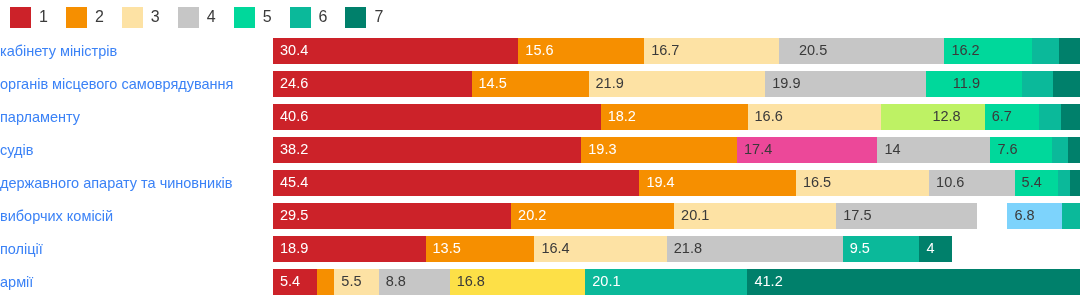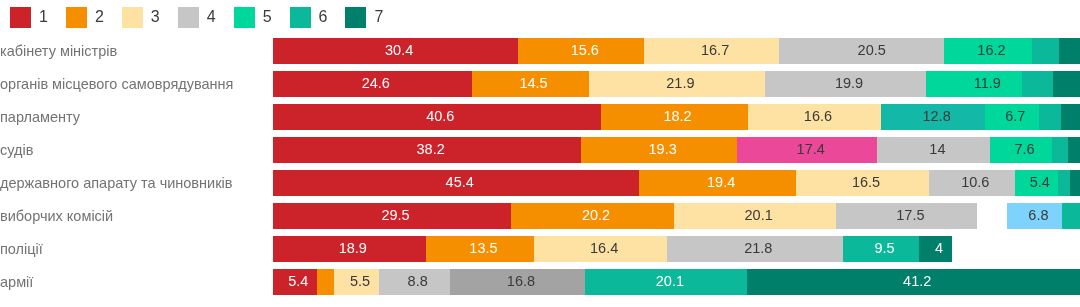--- a/index.html
+++ b/index.html
@@ -55,41 +55,40 @@
     align-items: center;
     height: 33px;
     margin-bottom: 0px;
   }
   .row-label {
     width: 273px;
     box-sizing: border-box;
     padding-right: 9px;
     text-align: left;
     font-size: 14.5px;
-    color: #737373;
+    color: #3b82f6;
     white-space: nowrap;
     overflow: hidden;
     flex: 0 0 273px;
   }
   .row-bar {
     position: relative;
     height: 26px;
     flex: 1 1 auto;
     display: flex;
     align-items: stretch;
     overflow: hidden;
   }
   .seg {
     display: flex;
     align-items: center;
     height: 100%;
     box-sizing: border-box;
     overflow: hidden;
     min-width: 0;
-    justify-content: center;
   }
   .seg-value {
     font-size: 14.5px;
     padding-left: 7px;
     white-space: nowrap;
     line-height: 1;
   }
   .seg-value.dark { color: #3a3a3a; }
   .seg-value.light { color: #ffffff; }
 </style>
@@ -179,21 +178,21 @@
         <div class="row-bar">
           <div class="seg" style="background: rgb(204, 34, 41); flex: 0 0 40.6%;">
             <span class="seg-value light">40.6</span>
           </div>
           <div class="seg" style="background: rgb(246, 143, 0); flex: 0 0 18.2%;">
             <span class="seg-value light">18.2</span>
           </div>
           <div class="seg" style="background: rgb(253, 226, 164); flex: 0 0 16.6%;">
             <span class="seg-value dark">16.6</span>
           </div>
-          <div class="seg" style="background: #14b8a6; flex: 0 0 12.8%;">
+          <div class="seg" style="background: #bef264; flex: 0 0 12.8%; padding-left: 44px;">
             <span class="seg-value dark">12.8</span>
           </div>
           <div class="seg" style="background: rgb(0, 216, 155); flex: 0 0 6.7%;">
             <span class="seg-value dark">6.7</span>
           </div>
           <div class="seg" style="background: rgb(11, 185, 154); flex: 0 0 2.8%;"></div>
           <div class="seg" style="background: rgb(0, 128, 107); flex: 0 0 2.3%;"></div>
         </div>
       </div>
       <div class="row">
@@ -291,21 +290,21 @@
           <div class="seg" style="background: rgb(204, 34, 41); flex: 0 0 5.4%;">
             <span class="seg-value light">5.4</span>
           </div>
           <div class="seg" style="background: rgb(246, 143, 0); flex: 0 0 2.2%;"></div>
           <div class="seg" style="background: rgb(253, 226, 164); flex: 0 0 5.5%;">
             <span class="seg-value dark">5.5</span>
           </div>
           <div class="seg" style="background: rgb(198, 198, 198); flex: 0 0 8.8%;">
             <span class="seg-value dark">8.8</span>
           </div>
-          <div class="seg" style="background: #a3a3a3; flex: 0 0 16.8%;">
+          <div class="seg" style="background: #fde047; flex: 0 0 16.8%;">
             <span class="seg-value dark">16.8</span>
           </div>
           <div class="seg" style="background: rgb(11, 185, 154); flex: 0 0 20.1%;">
             <span class="seg-value light">20.1</span>
           </div>
           <div class="seg" style="background: rgb(0, 128, 107); flex: 0 0 41.2%;">
             <span class="seg-value light">41.2</span>
           </div>
         </div>
       </div>

